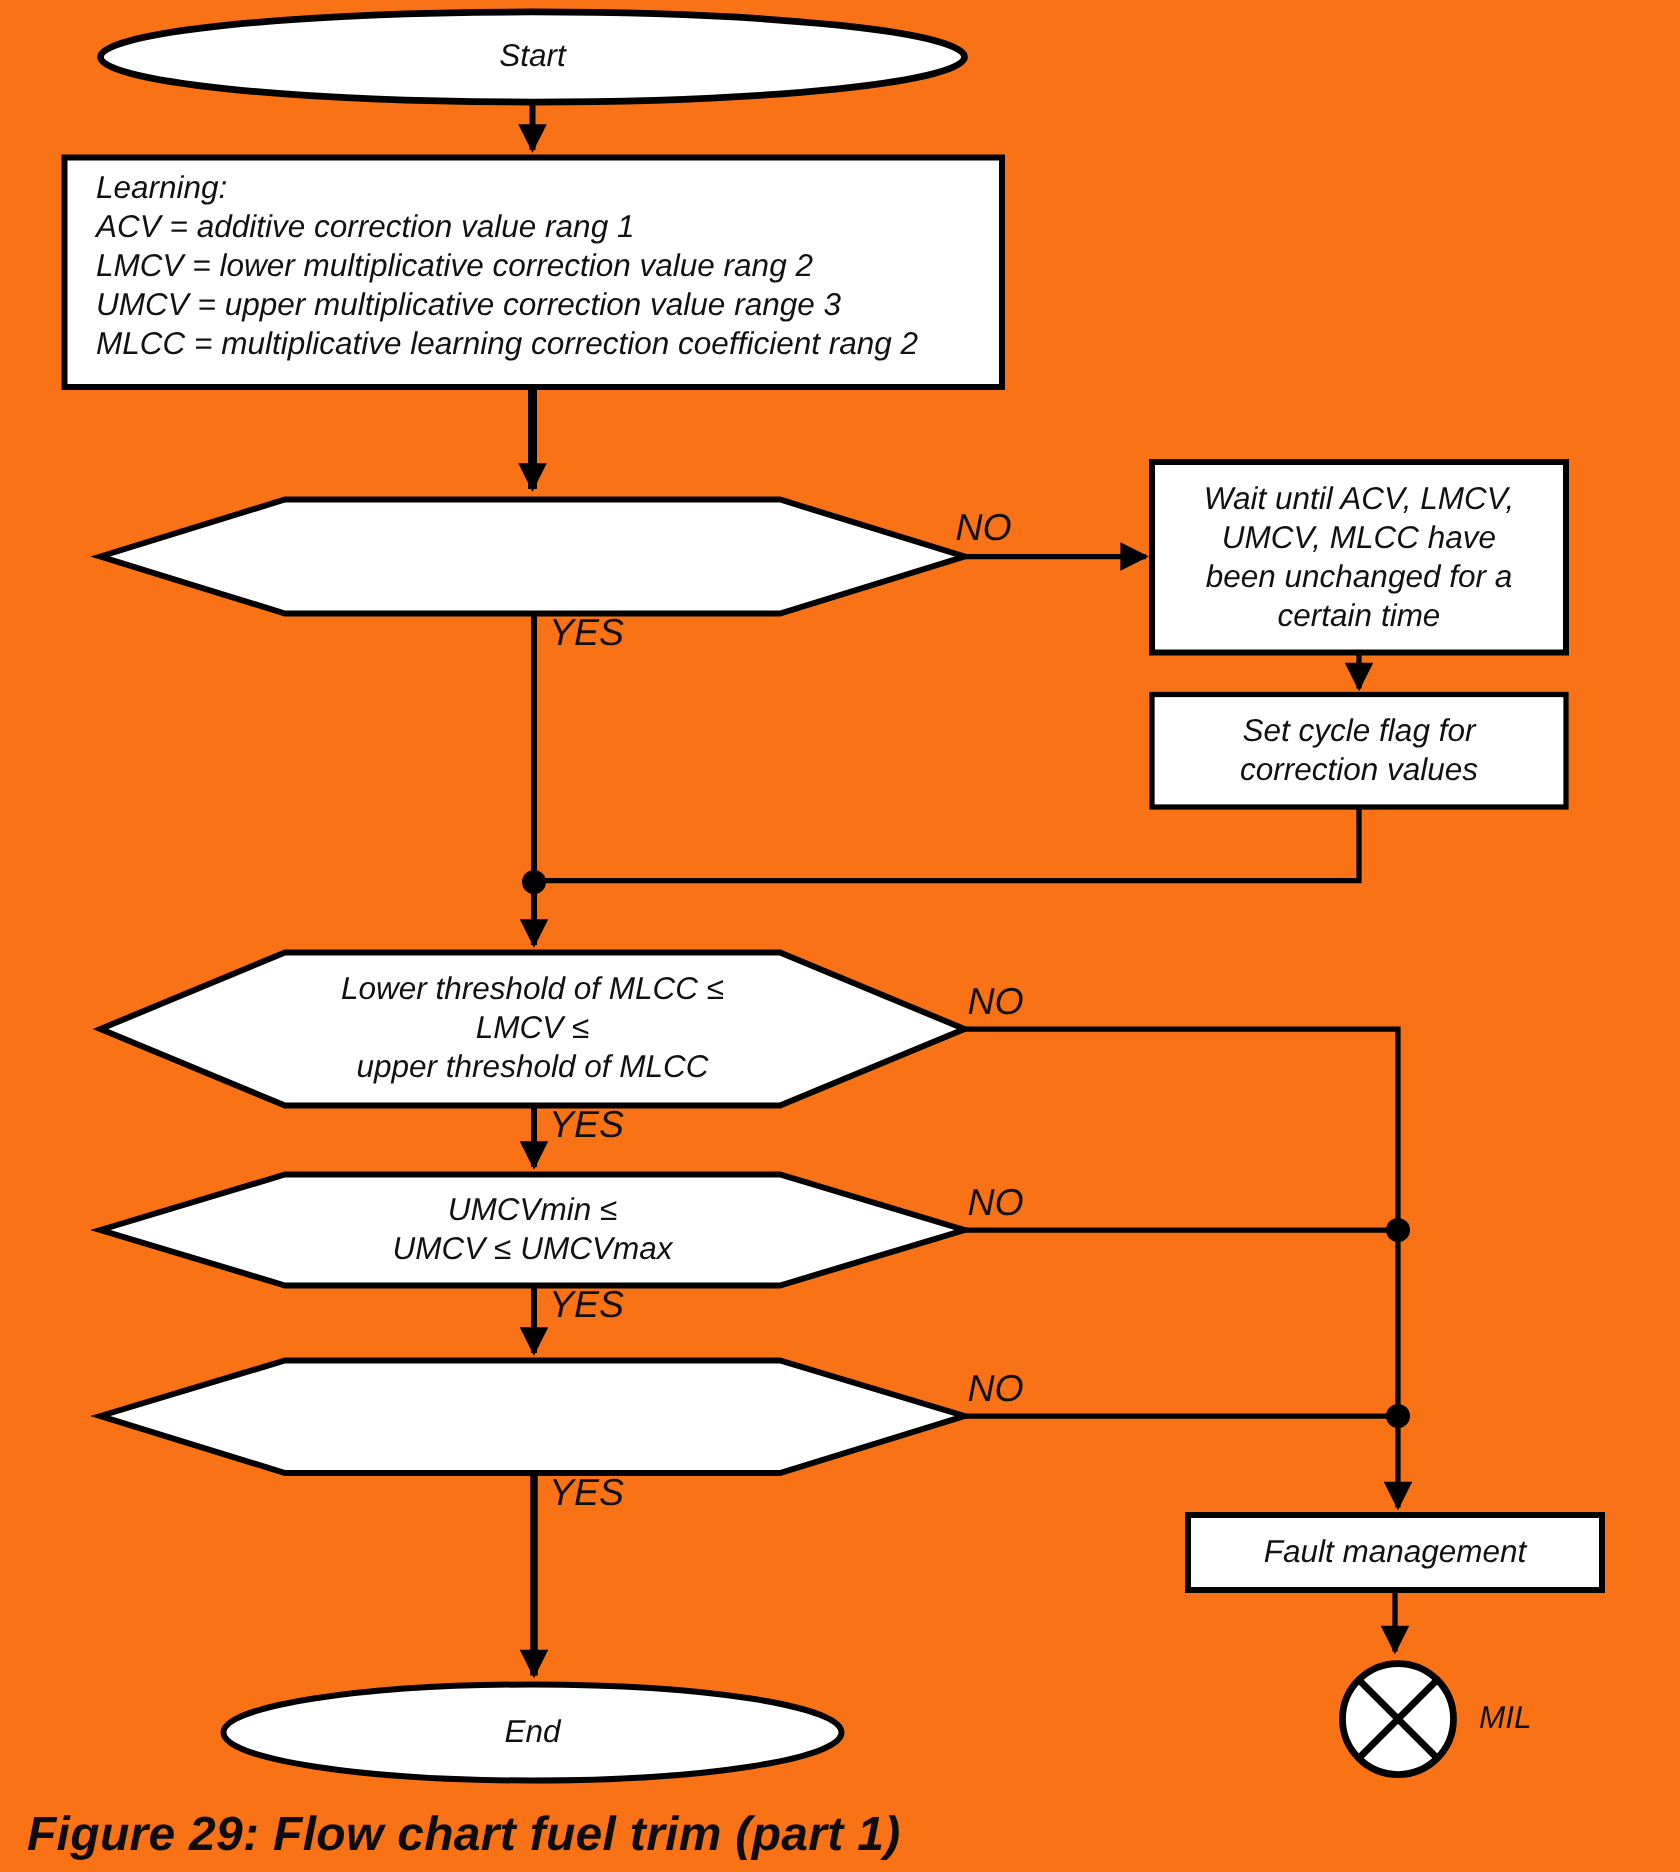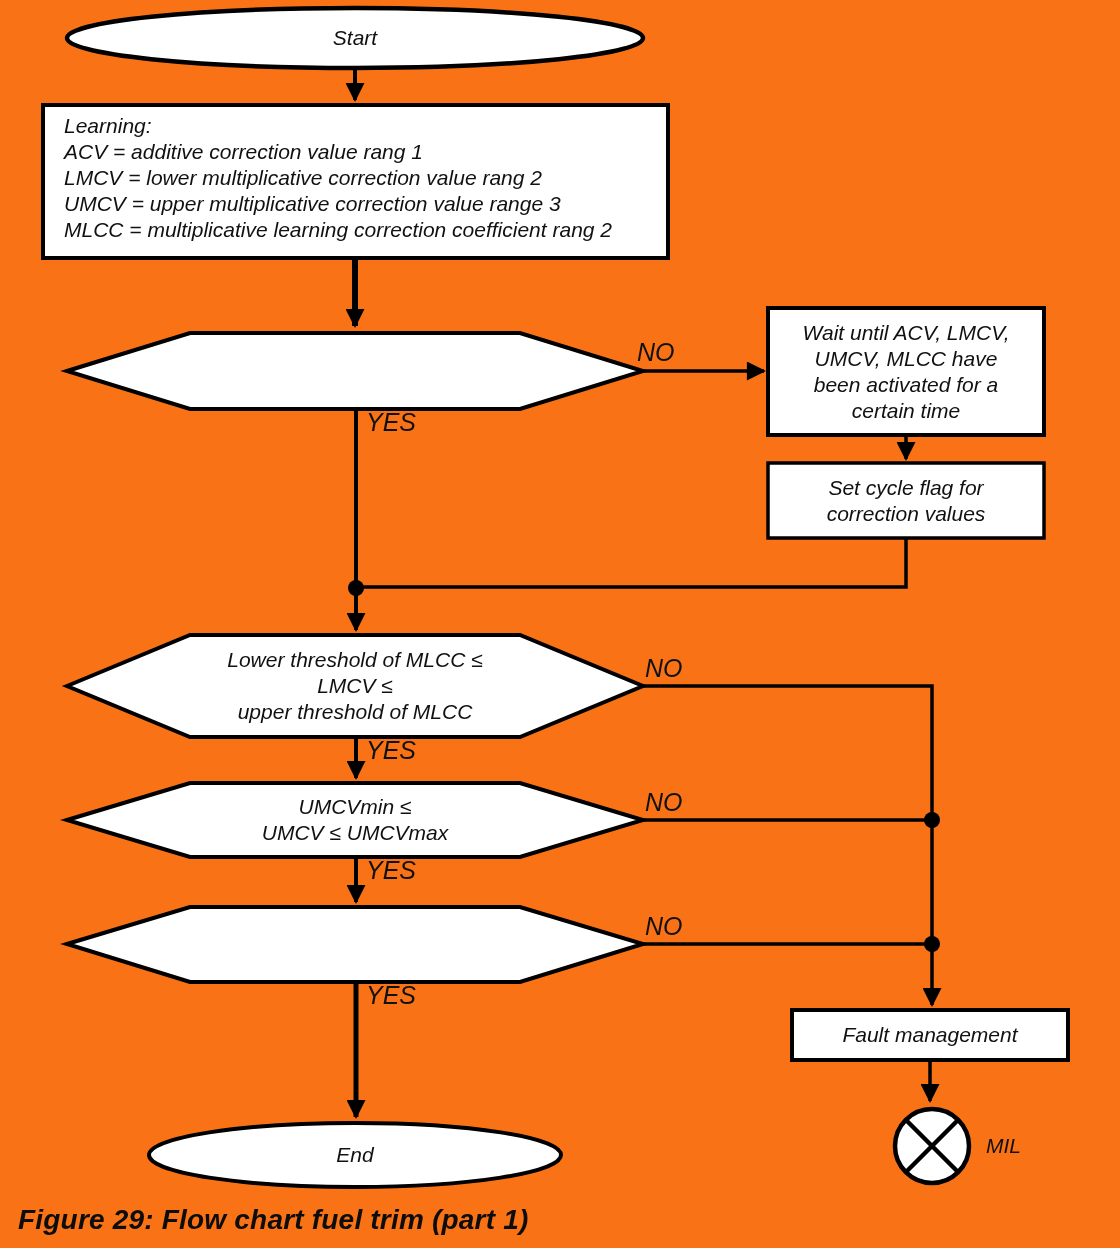--- a/index.html
+++ b/index.html
@@ -25,21 +25,21 @@
     justify-content:center;
     text-align:center;
   }
   .edge-label{
     font-size:25px;
     line-height:22px;
   }
   .caption{
     position:absolute;
     left:18px;top:1204px;
-    font-size:28px;
+    font-size:32px;
     font-weight:bold;
     color:#0d0d0d;
     letter-spacing:0.2px;
   }
 </style>
 </head>
 <body>
 
 <div id="canvas">
 
@@ -114,21 +114,21 @@
 LMCV = lower multiplicative correction value rang 2
 UMCV = upper multiplicative correction value range 3
 MLCC = multiplicative learning correction coefficient rang 2</div>
 
 
   <div class="txt edge-label" style="left:637px;top:341px;">NO</div>
   <div class="txt edge-label" style="left:366px;top:411px;">YES</div>
 
   <div class="txt center" style="left:770px;top:310px;width:272px;height:123px;">Wait until ACV, LMCV,
 UMCV, MLCC have
-been activated for a
+been unchanged for a
 certain time</div>
 
   <div class="txt center" style="left:770px;top:463px;width:272px;height:75px;">Set cycle flag for
 correction values</div>
 
   <div class="txt center" style="left:120px;top:635px;width:470px;height:102px;">Lower threshold of MLCC ≤
 LMCV ≤
 upper threshold of MLCC</div>
   <div class="txt edge-label" style="left:645px;top:657px;">NO</div>
   <div class="txt edge-label" style="left:366px;top:739px;">YES</div>

